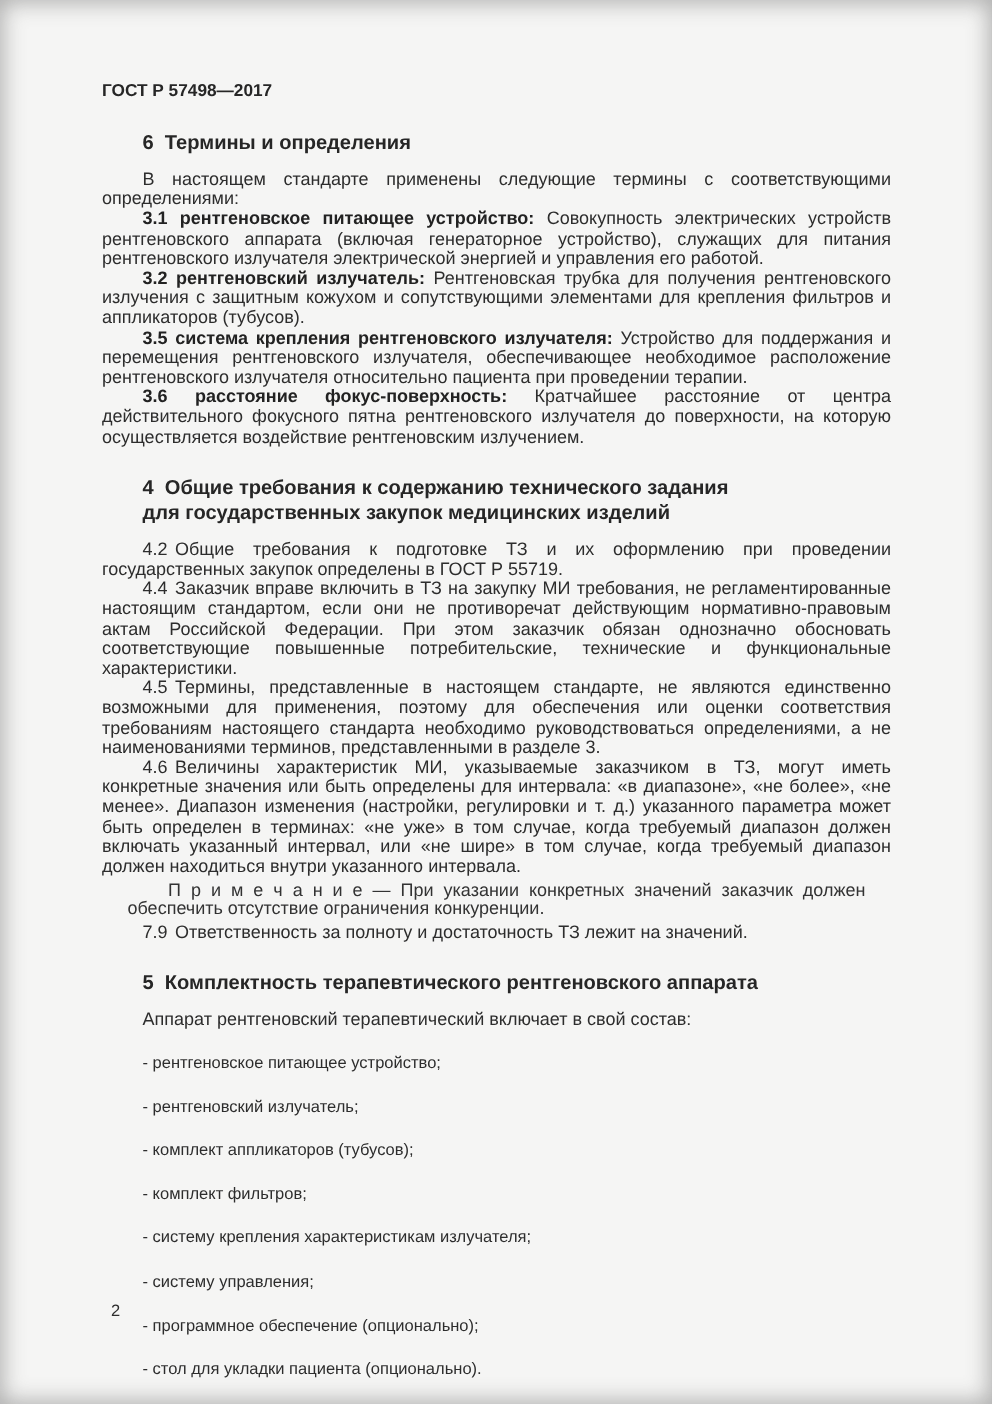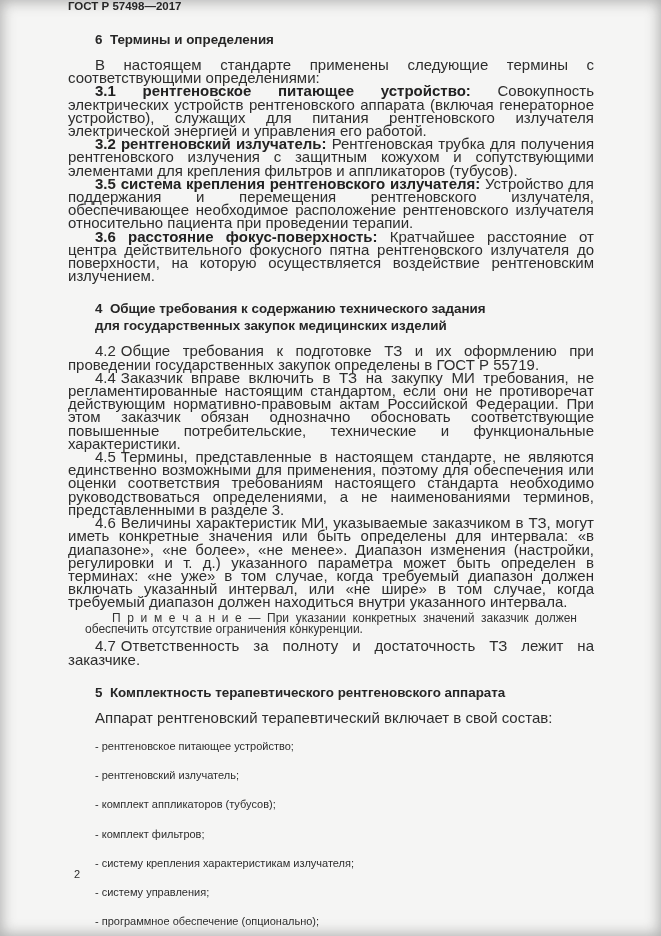--- a/index.html
+++ b/index.html
@@ -15,36 +15,37 @@
     box-shadow:inset 0 0 14px 2px rgba(90,90,90,.45);
     color:#2d2d2d;
     overflow:hidden;
   }
   .content{
     position:absolute;
     left:68px;top:0;
     width:526px;
   }
   .doc-header{
+    padding-top:55px;
     font-size:11.5px;
     line-height:13px;
     font-weight:700;
     color:#262626;
   }
   .sec-heading{
     font-size:13.4px;
     line-height:17px;
     font-weight:700;
     color:#262626;
     margin:18px 0 10px 27px;
     white-space:pre-wrap;
   }
   .para{
     margin:0;
-    font-size:15px;
+    font-size:12px;
     line-height:13.2px;
     text-align:justify;
     text-indent:27px;
   }
   .para b{color:#222;}
   .cnum{margin-right:5px;}
   .note{
     margin:4px 17px;
     font-size:12px;
     line-height:11.4px;
@@ -100,21 +101,21 @@
 
         <p class="para"><span class="cnum">4.4</span><span>Заказчик вправе включить в ТЗ на закупку МИ требования, не регламентированные настоящим стандартом, если они не противоречат действующим нормативно-правовым актам Российской Федерации. При этом заказчик обязан однозначно обосновать соответствующие повышенные потребительские, технические и функциональные характеристики.</span></p>
 
         <p class="para"><span class="cnum">4.5</span><span>Термины, представленные в настоящем стандарте, не являются единственно возможными для применения, поэтому для обеспечения или оценки соответствия требованиям настоящего стандарта необходимо руководствоваться определениями, а не наименованиями терминов, представленными в разделе 3.</span></p>
 
         <p class="para"><span class="cnum">4.6</span><span>Величины характеристик МИ, указываемые заказчиком в ТЗ, могут иметь конкретные значения или быть определены для интервала: «в диапазоне», «не более», «не менее». Диапазон изменения (настройки, регулировки и т. д.) указанного параметра может быть определен в терминах: «не уже» в том случае, когда требуемый диапазон должен включать указанный интервал, или «не шире» в том случае, когда требуемый диапазон должен находиться внутри указанного интервала.</span></p>
       </div>
 
     <p class="note"><span>П р и м е ч а н и е</span> <span>— При указании конкретных значений заказчик должен обеспечить отсутствие ограничения конкуренции.</span></p>
 
-    <p class="para"><span class="cnum">4.7</span><span>Ответственность за полноту и достаточность ТЗ лежит на заказчике.</span></p>
+    <p class="para"><span class="cnum">7.9</span><span>Ответственность за полноту и достаточность ТЗ лежит на значений.</span></p>
 
     <h2 class="sec-heading">5  Комплектность терапевтического рентгеновского аппарата</h2>
 
     <p class="para">Аппарат рентгеновский терапевтический включает в свой состав:</p>
 
     <div>
 
         <p class="list-line">- рентгеновское питающее устройство;</p>
 
         <p class="list-line">- рентгеновский излучатель;</p>

